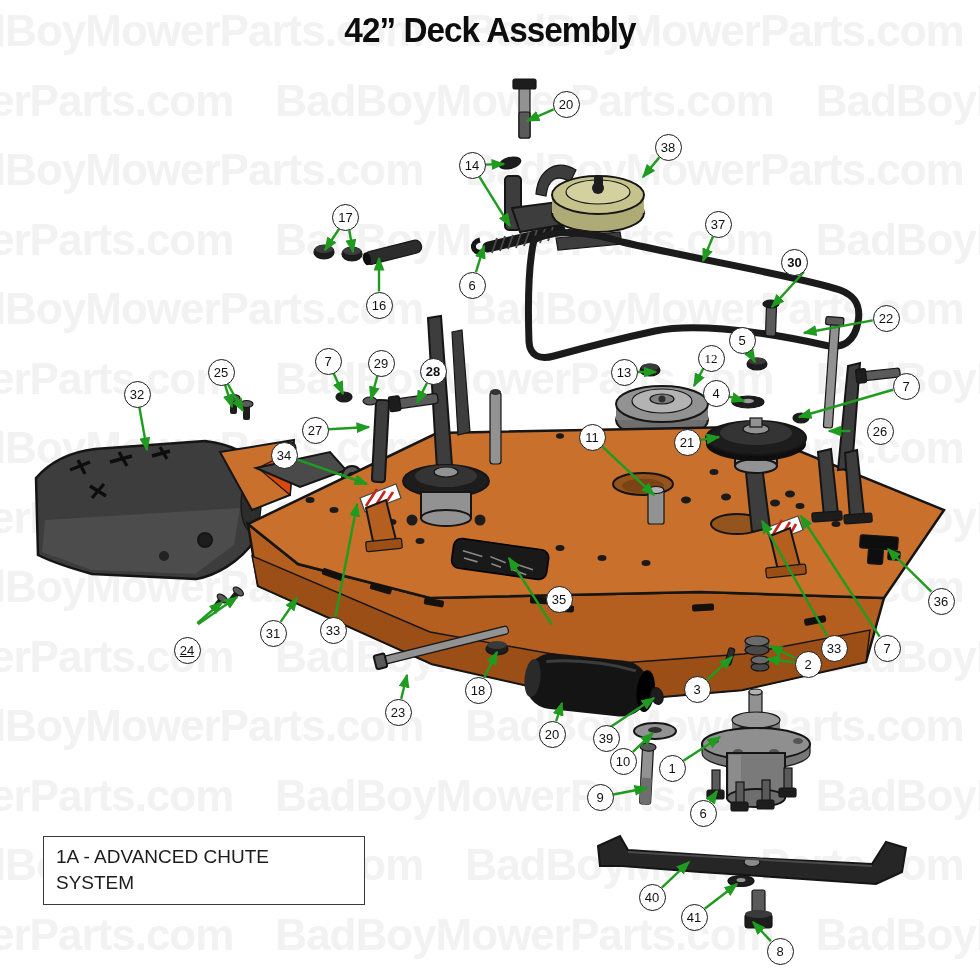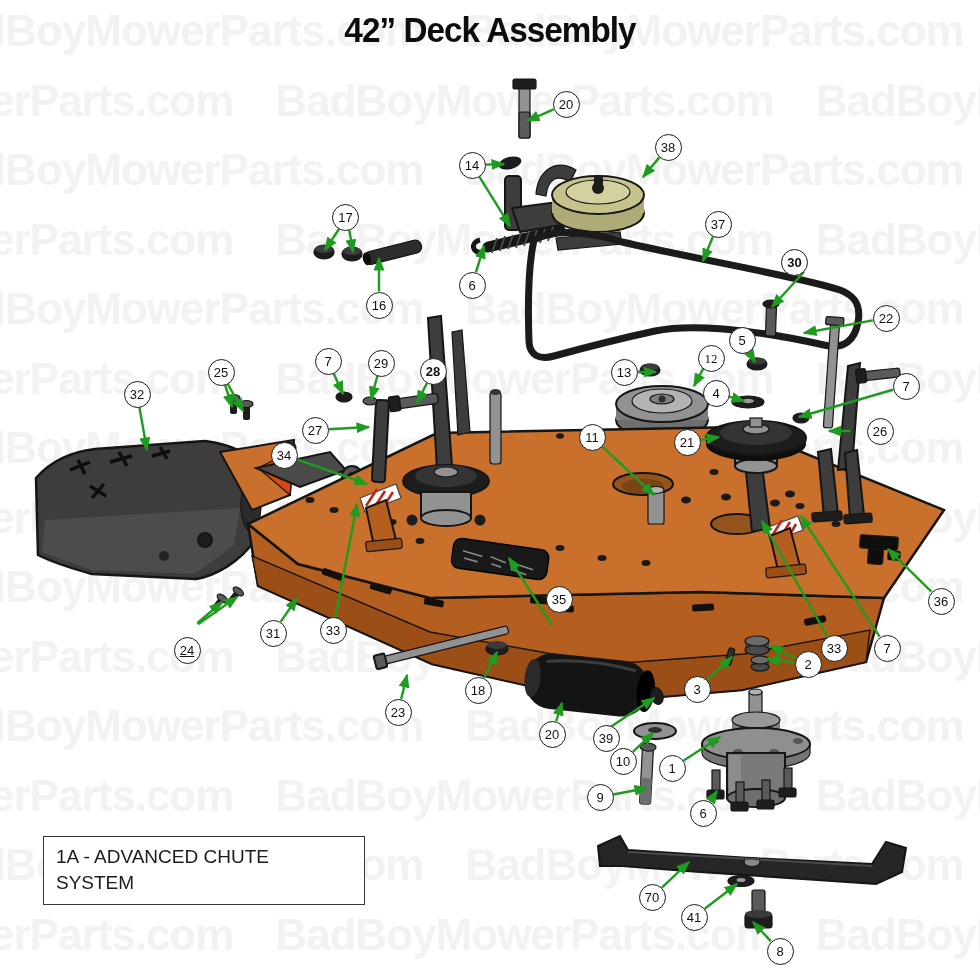--- a/index.html
+++ b/index.html
@@ -457,21 +457,21 @@
       <div class="callout" style="left: 538.5px; top: 720.5px;">20</div>
       <div class="callout" style="left: 580.5px; top: 724.5px; margin-left: 12px;">39</div>
       <div class="callout" style="left: 794.5px; top: 650.5px;">2</div>
       <div class="callout" style="left: 683.5px; top: 675.5px;">3</div>
       <div class="callout" style="left: 820.5px; top: 634.5px;">33</div>
       <div class="callout" style="left: 873.5px; top: 634.5px;">7</div>
       <div class="callout" style="left: 609.5px; top: 747.5px;">10</div>
       <div class="callout" style="left: 658.5px; top: 754.5px;">1</div>
       <div class="callout" style="left: 586.5px; top: 783.5px;">9</div>
       <div class="callout" style="left: 689.5px; top: 799.5px;">6</div>
-      <div class="callout" style="left: 638.5px; top: 883.5px;">70</div>
+      <div class="callout" style="left: 638.5px; top: 883.5px;">40</div>
       <div class="callout" style="left: 680.5px; top: 903.5px;">41</div>
       <div class="callout" style="left: 766.5px; top: 937.5px;">8</div>
     </div>
 
   <div id="legend">
     <div>1A - ADVANCED CHUTE SYSTEM</div>
   </div>
 
 </div>
 

